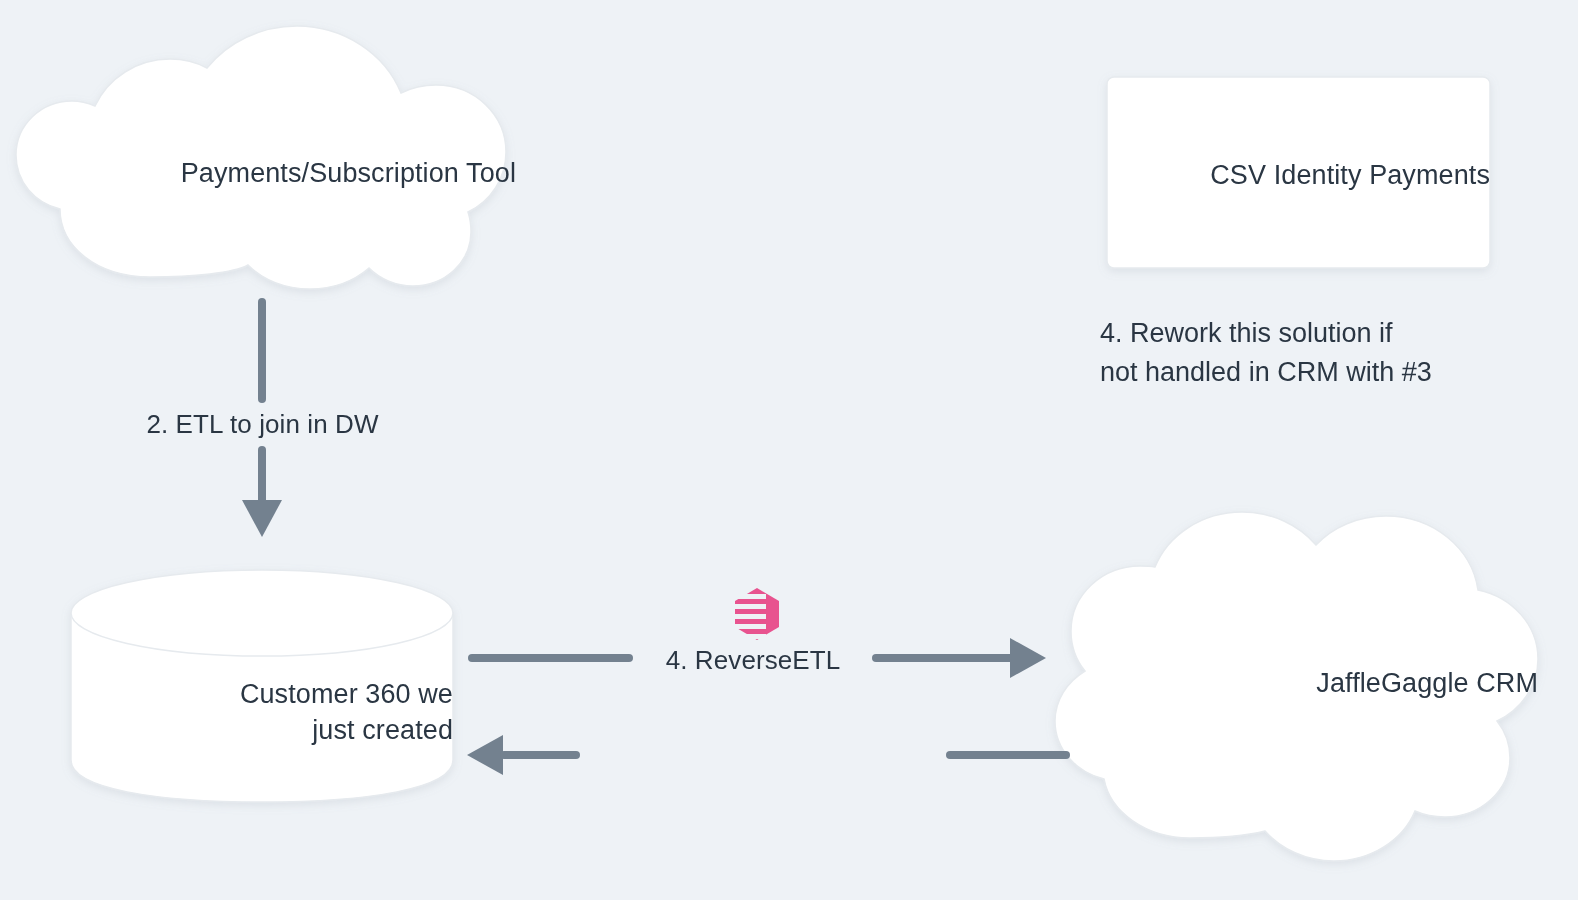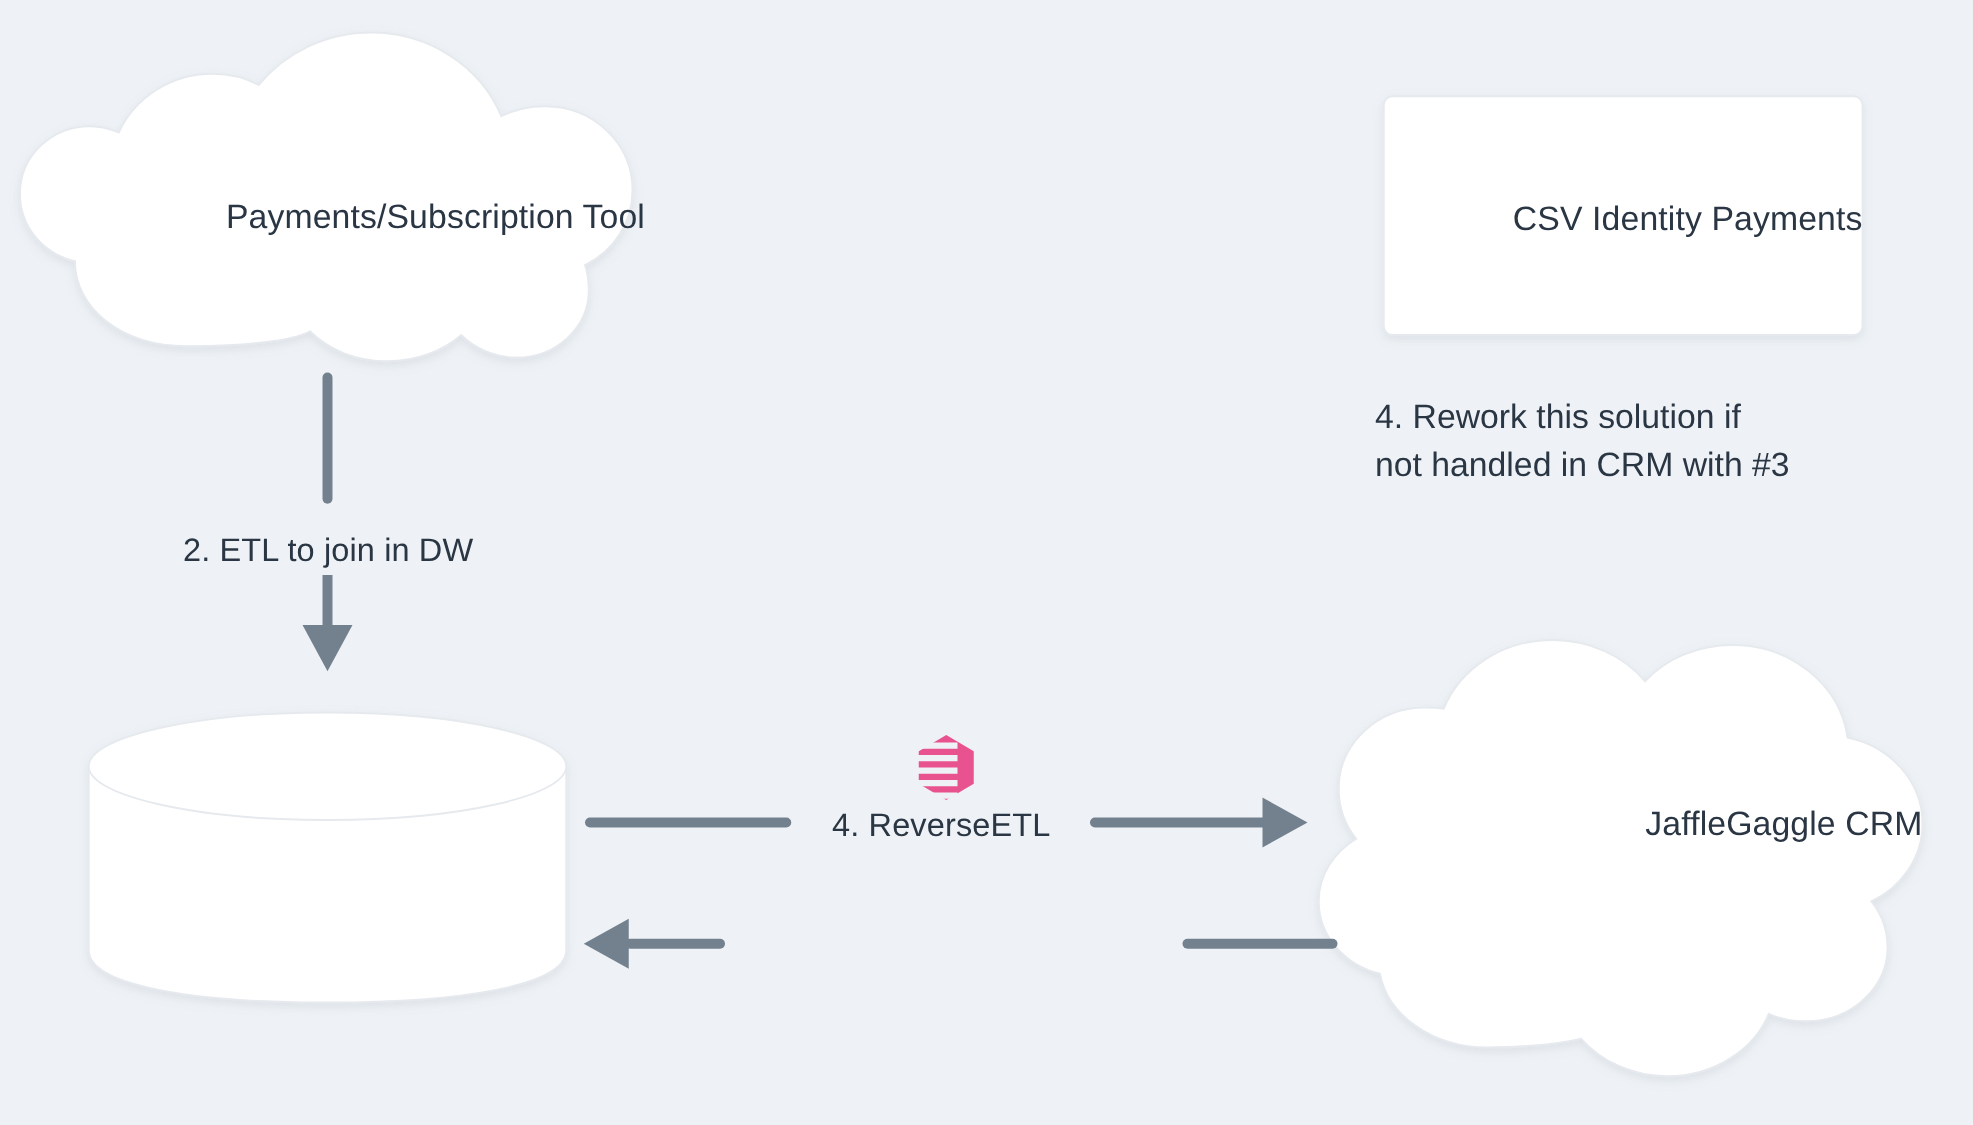--- a/index.html
+++ b/index.html
@@ -161,24 +161,26 @@
       <rect fill="#eef2f6" x="721" y="624" width="45" height="5"></rect>
       <rect fill="#eef2f6" x="726" y="634" width="40" height="5"></rect>
     </g>
 
   </svg>
 
   <div class="node-label" style="left:16px; top:155px; width:500px;">Payments/Subscription Tool</div>
 
   <div class="node-label" style="left:1107px; top:157px; width:383px;">CSV Identity Payments</div>
 
+  <div class="node-label" style="left:71px; top:676px; width:382px;">Customer 360 we
+just created</div>
 
-  <div class="node-label" style="left:1055px; top:641px; width:483px;">JaffleGaggle CRM</div>
+  <div class="node-label" style="left:1055px; top:665px; width:483px;">JaffleGaggle CRM</div>
 
-  <div class="edge-label" style="left:110px; top:405px; width:305px; padding:2px 0;margin-top:16px;">2. ETL to join in DW</div>
+  <div class="edge-label" style="left:110px; top:405px; width:305px; padding:2px 0;">2. ETL to join in DW</div>
 
   <div class="edge-label" style="left:637px; top:641px; width:232px; padding:2px 0;">4. ReverseETL</div>
 
 
   <div class="annotation" style="left:1084px; top:314px; width:440px;margin-left:16px;">4. Rework this solution if
 not handled in CRM with #3</div>
 
 </div>
 
 </body></html>

